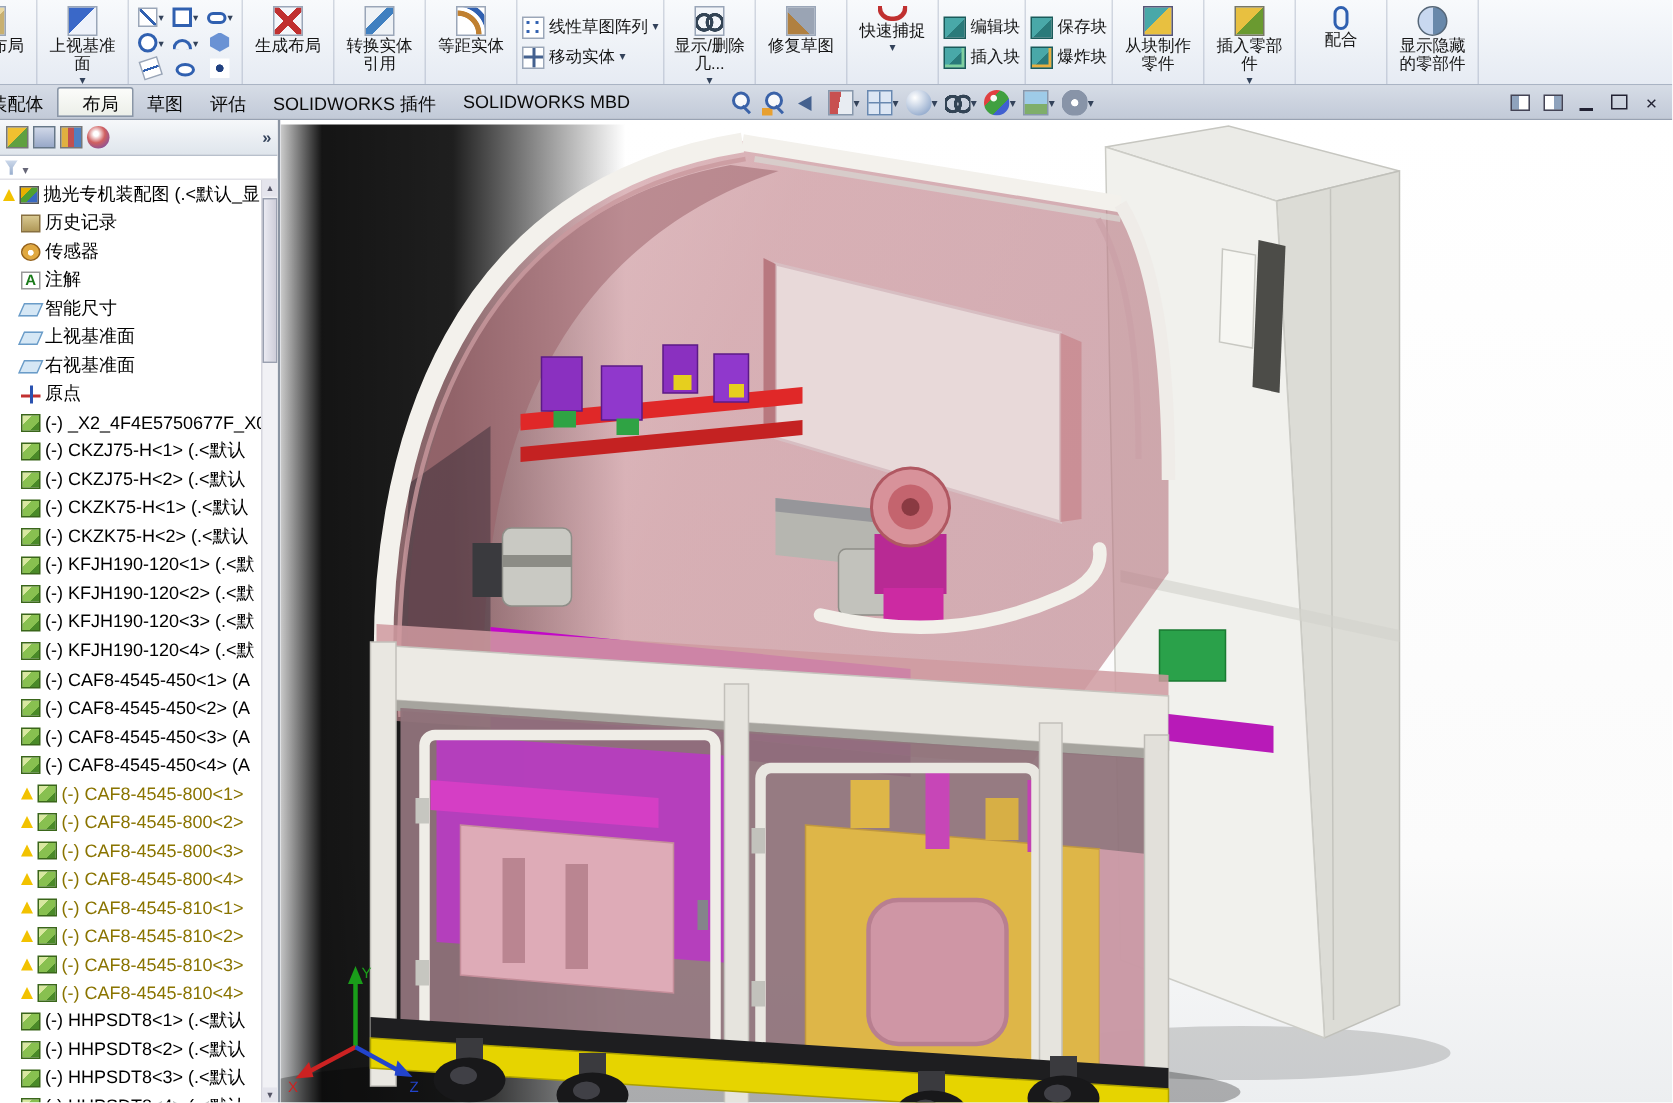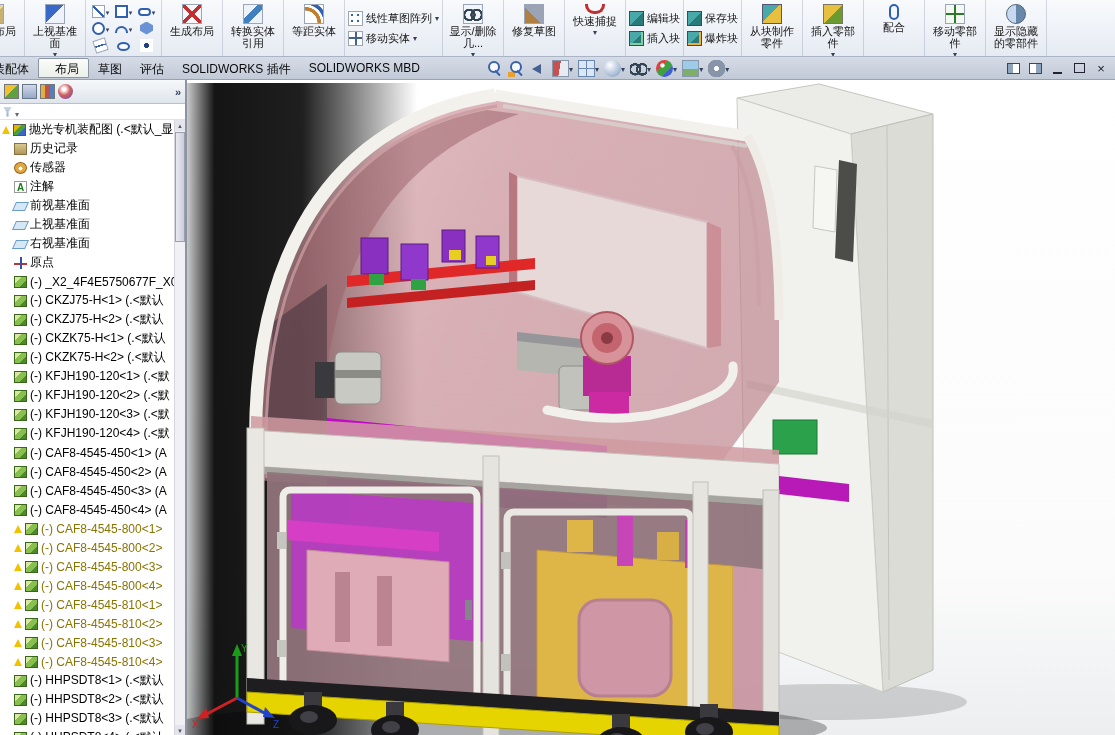--- a/index.html
+++ b/index.html
@@ -269,27 +269,20 @@
           </div>
         </div>
         <div class="rgroup g-big">
           <div class="rbig rbtn">
             <span class="ric" data-icon="mate-icon"></span>
             <span class="rlabel">配合</span>
           </div>
         </div>
         <div class="rgroup g-big">
           <div class="rbig rbtn">
-            <span class="ric" data-icon="move-component-icon"></span>
-            <span class="rlabel">移动零部件</span>
-            <span class="rarrow"></span>
-          </div>
-        </div>
-        <div class="rgroup g-big">
-          <div class="rbig rbtn">
             <span class="ric" data-icon="show-hidden-icon"></span>
             <span class="rlabel">显示隐藏的零部件</span>
           </div>
         </div>
       </div>
   </div>
 
   <div class="tabbar">
     <div class="tabs">
         <div class="tab clipped">
@@ -413,21 +406,21 @@
     <span class="tlabel">传感器</span>
   </div>
           <div class="trow">
 
     <span class="ticon" data-icon="annotation-icon"></span>
     <span class="tlabel">注解</span>
   </div>
           <div class="trow">
 
     <span class="ticon" data-icon="plane-icon"></span>
-    <span class="tlabel">前视基准面</span>
+    <span class="tlabel">智能尺寸</span>
   </div>
           <div class="trow">
 
     <span class="ticon" data-icon="plane-icon"></span>
     <span class="tlabel">上视基准面</span>
   </div>
           <div class="trow">
 
     <span class="ticon" data-icon="plane-icon"></span>
     <span class="tlabel">右视基准面</span>

